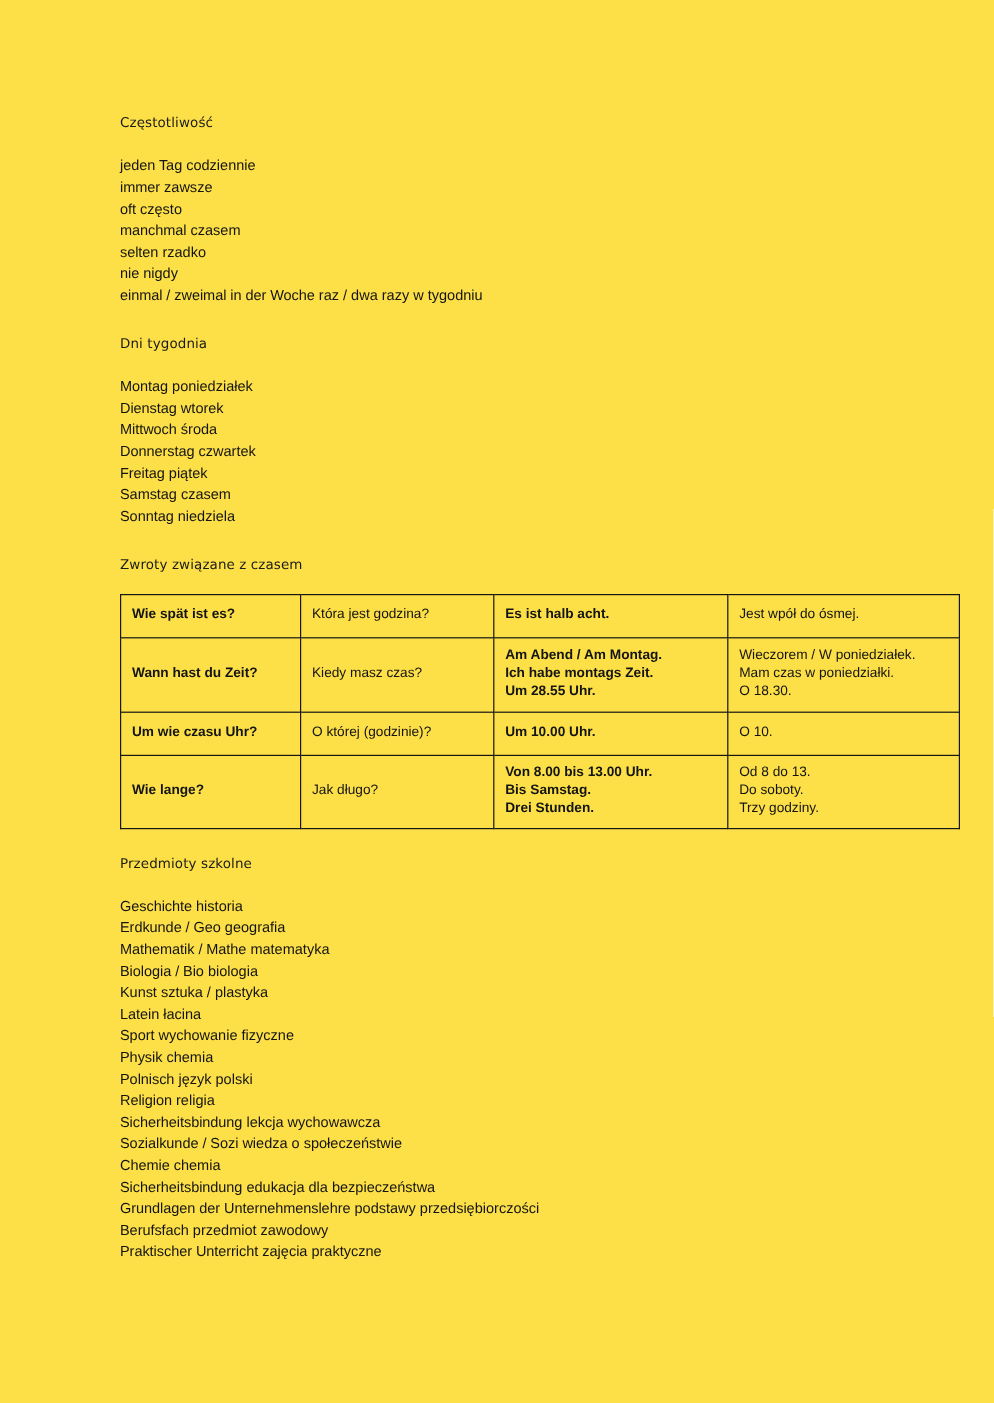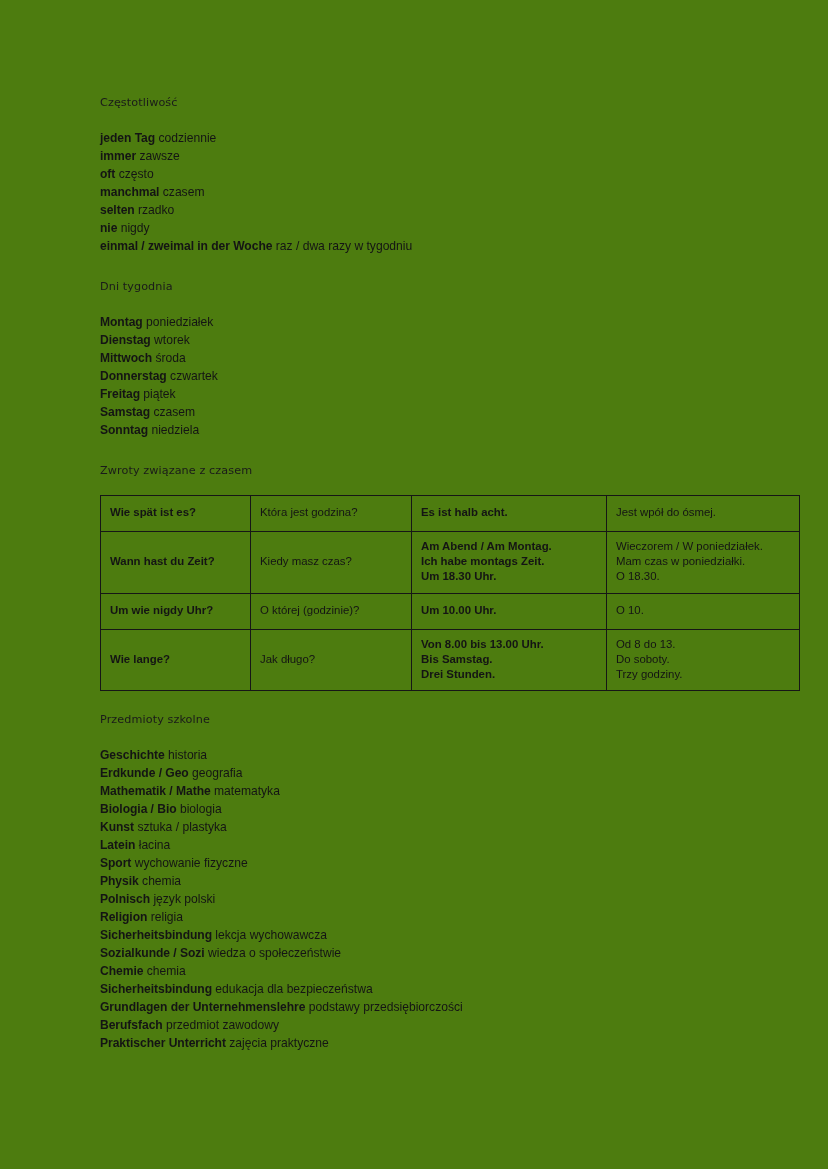--- a/index.html
+++ b/index.html
@@ -13,21 +13,21 @@
     position: relative;
     font-family: "Liberation Sans", sans-serif;
     color: #151515;
     overflow: hidden;
   }
   .page {
     position: absolute;
     left: 0; top: 0;
     width: 828px;
     height: 1169px;
-    background: #4d7c0f;
+    background: #fde047;
   }
   .content {
     position: absolute;
     left: 100px;
     top: 96px;
     width: 640px;
   }
 
   
   .section-heading {
@@ -46,21 +46,21 @@
     margin: 0;
     padding: 0;
   }
   .vocab-list li {
     font-size: 12.1px;
     line-height: 18px;
     color: #141414;
     white-space: nowrap;
   }
   .vocab-list li .de {
-    font-weight: 700;
+    font-weight: 400;
     letter-spacing: -0.05px;
   }
   .vocab-list li .pl {
     font-weight: 400;
   }
   .gap-heading-to-list { height: 19px; }
   .gap-list-to-heading { height: 25px; }
 
   
   .phrase-table {
@@ -145,31 +145,31 @@
           <tr class="tall">
             <td class="c0">
               <span class="cellline">Wann hast du Zeit?</span>
             </td>
             <td class="c1">
               <span class="cellline">Kiedy masz czas?</span>
             </td>
             <td class="c2">
               <span class="cellline">Am Abend / Am Montag.</span>
               <span class="cellline">Ich habe montags Zeit.</span>
-              <span class="cellline">Um 18.30 Uhr.</span>
+              <span class="cellline">Um 28.55 Uhr.</span>
             </td>
             <td class="c3">
               <span class="cellline">Wieczorem / W poniedziałek.</span>
               <span class="cellline">Mam czas w poniedziałki.</span>
               <span class="cellline">O 18.30.</span>
             </td>
           </tr>
           <tr class="short">
             <td class="c0">
-              <span class="cellline">Um wie nigdy Uhr?</span>
+              <span class="cellline">Um wie czasu Uhr?</span>
             </td>
             <td class="c1">
               <span class="cellline">O której (godzinie)?</span>
             </td>
             <td class="c2">
               <span class="cellline">Um 10.00 Uhr.</span>
             </td>
             <td class="c3">
               <span class="cellline">O 10.</span>
             </td>

